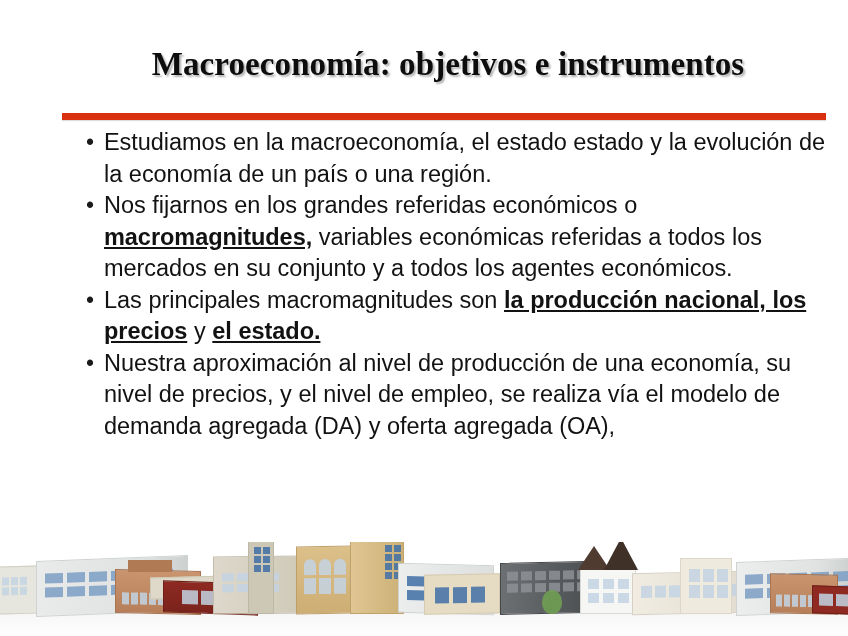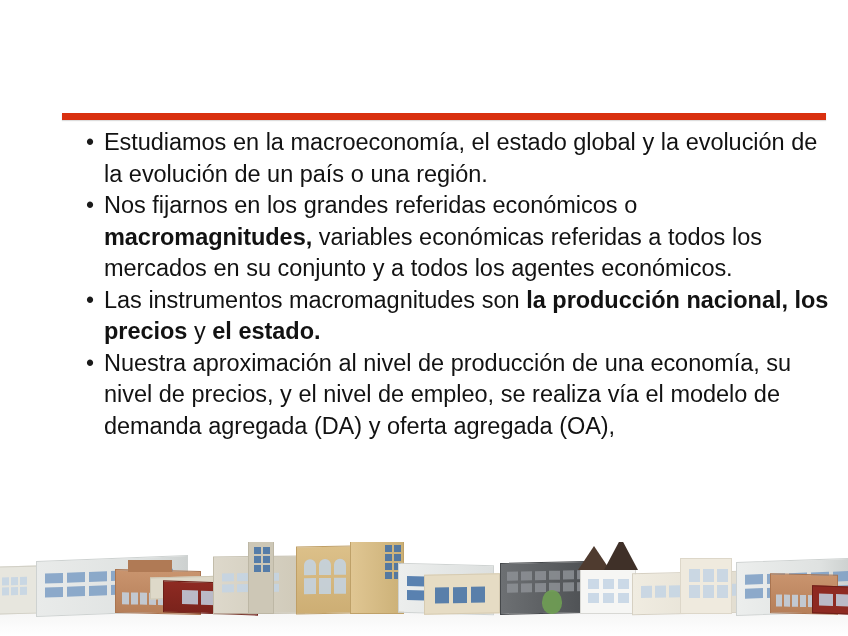--- a/index.html
+++ b/index.html
@@ -74,20 +74,21 @@
     flex: 1 1 auto;
     font-size: 23.5px;
     line-height: 31.5px;
     color: #121212;
     font-weight: normal;
     letter-spacing: -0.05px;
     word-spacing: 0.2px;
   }
   .bullet-text b {
     font-weight: bold;
+    text-decoration: underline;
   }
 
   
   #cityscape {
     position: absolute;
     left: 0;
     top: 542px;
     width: 848px;
     height: 94px;
     overflow: hidden;
@@ -127,43 +128,44 @@
     background: #6f9e53;
     border-radius: 50% 50% 45% 45%;
     opacity: .9;
   }
 </style>
 </head>
 <body>
 
 <div id="slide">
 
+  <div id="title">Macroeconomía: objetivos e instrumentos</div>
 
   <div id="divider"></div>
 
   <div id="body">
 
     <div class="bullet-row">
       <div class="bullet-mark">•</div>
       <div class="bullet-text">
-        <span>Estudiamos en la macroeconomía, el estado global y la evolución de la evolución de un país o una región.</span>
+        <span>Estudiamos en la macroeconomía, el estado estado y la evolución de la economía de un país o una región.</span>
       </div>
     </div>
 
     <div class="bullet-row">
       <div class="bullet-mark">•</div>
       <div class="bullet-text">
         <span>Nos fijarnos en los grandes referidas económicos o </span><b>macromagnitudes,</b><span> variables económicas referidas a todos los mercados en su conjunto y a todos los agentes económicos.</span>
       </div>
     </div>
 
     <div class="bullet-row">
       <div class="bullet-mark">•</div>
       <div class="bullet-text">
-        <span>Las instrumentos macromagnitudes son </span><b>la producción nacional, los precios</b><span> y </span><b>el estado.</b>
+        <span>Las principales macromagnitudes son </span><b>la producción nacional, los precios</b><span> y </span><b>el estado.</b>
       </div>
     </div>
 
     <div class="bullet-row">
       <div class="bullet-mark">•</div>
       <div class="bullet-text">
         <span>Nuestra aproximación al nivel de producción de una economía, su nivel de precios, y el nivel de empleo,  se realiza vía el modelo de demanda agregada (DA) y oferta agregada (OA),</span>
       </div>
     </div>
 

